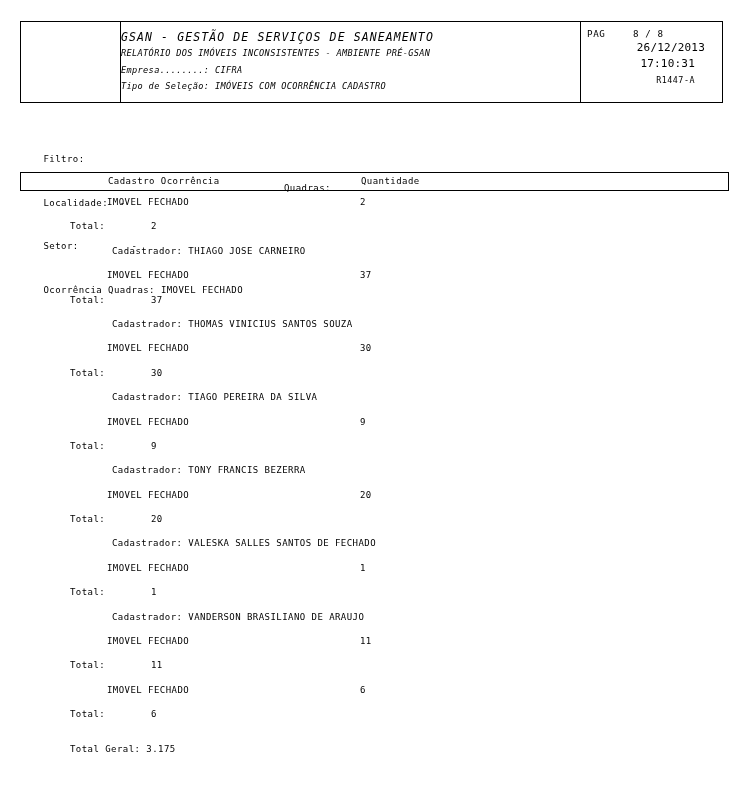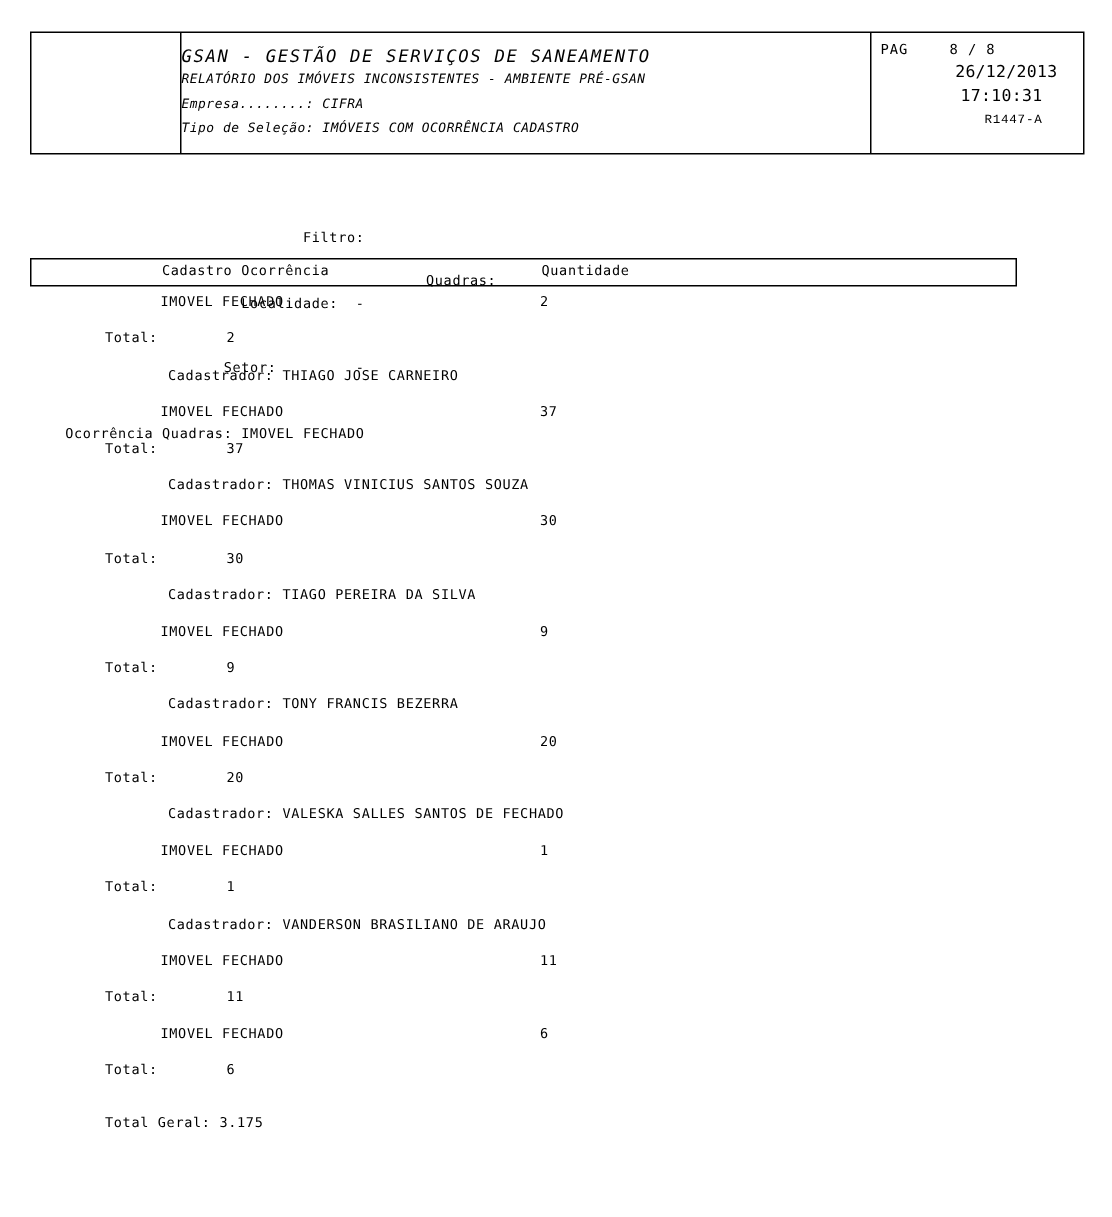--- a/index.html
+++ b/index.html
@@ -89,47 +89,45 @@
     padding-right: 17px;
     line-height: 16px;
     letter-spacing: 0.2px;
   }
   .hdr-code {
     font-size: 8.4px;
     text-align: right;
     padding-right: 17px;
     line-height: 16px;
     letter-spacing: 0.5px;
-    font-family: Liberation Mono, monospace;
   }
 
   
   .filter-block {
     position: absolute;
     left: 20px;
     top: 108px;
     font-size: 9px;
     letter-spacing: 0.45px;
     line-height: 14.6px;
     white-space: pre;
-    text-align: right;
   }
   .filter-row { position: relative; height: 14.6px; }
   .filter-quadras {
     position: absolute;
     left: 264px;
     top: 0;
   }
 
   
   .table-head-box {
     position: absolute;
     left: 20px;
     top: 172px;
-    width: 658px;
+    width: 709px;
     height: 19px;
     border: 1px solid #000;
     box-sizing: border-box;
   }
   .th-label {
     position: absolute;
     top: 3px;
     font-size: 9px;
     letter-spacing: 0.45px;
     white-space: nowrap;

